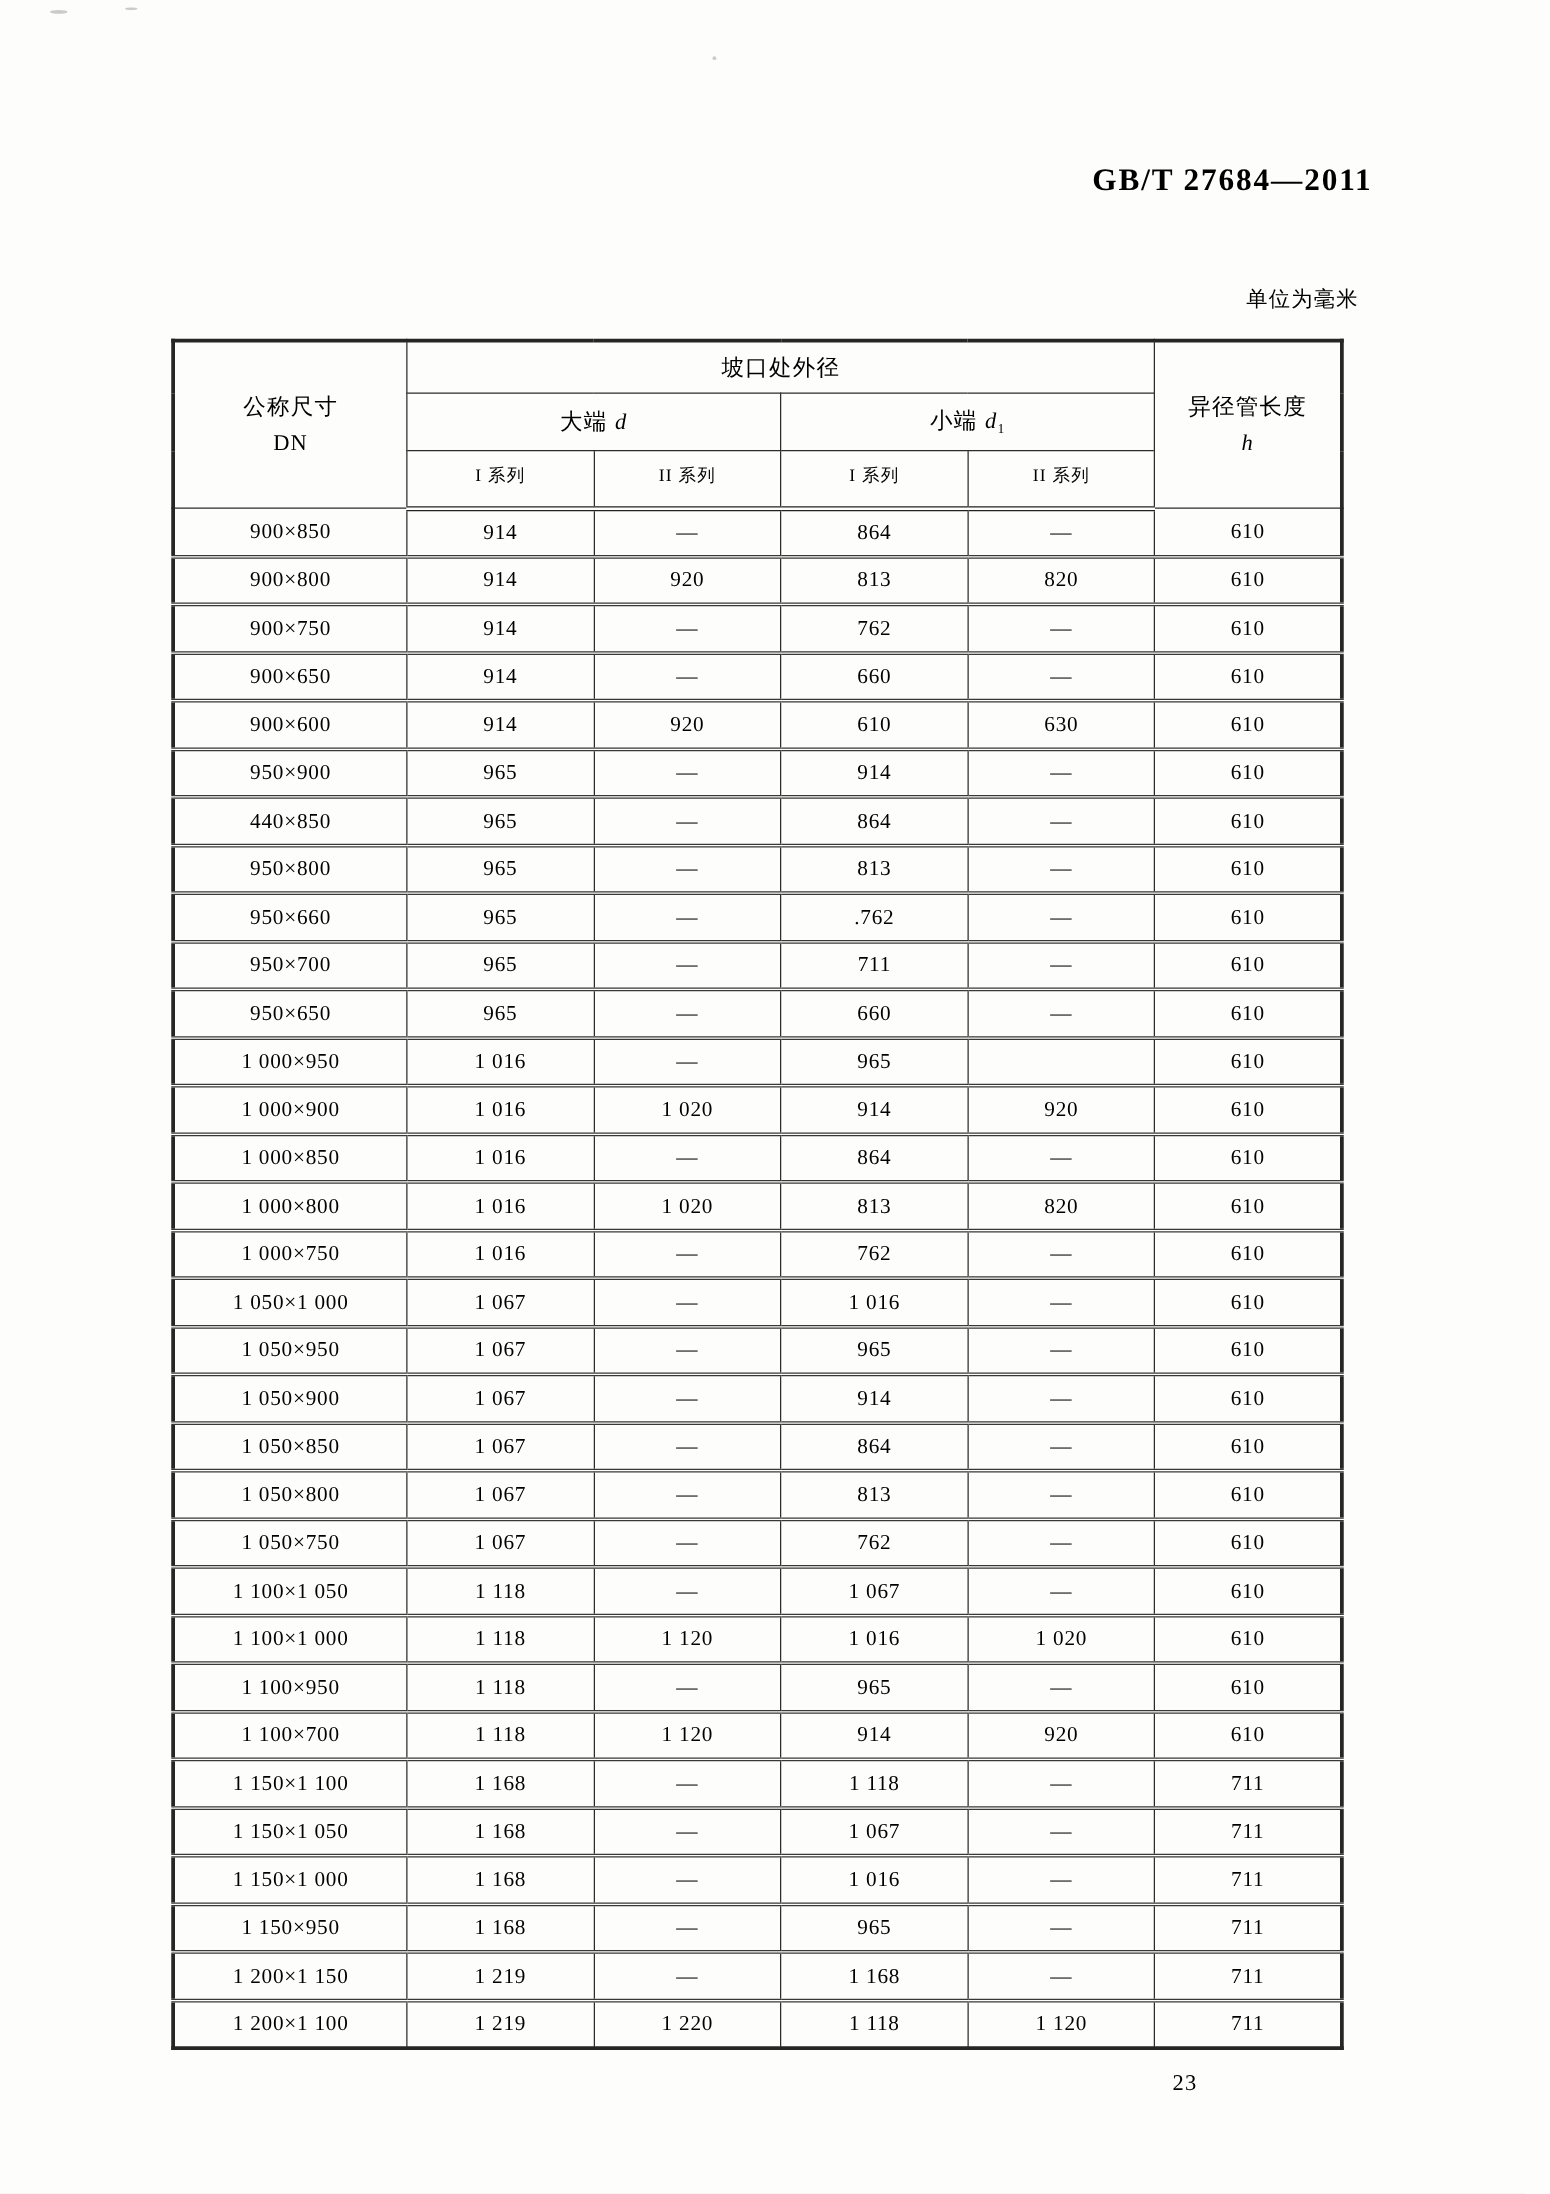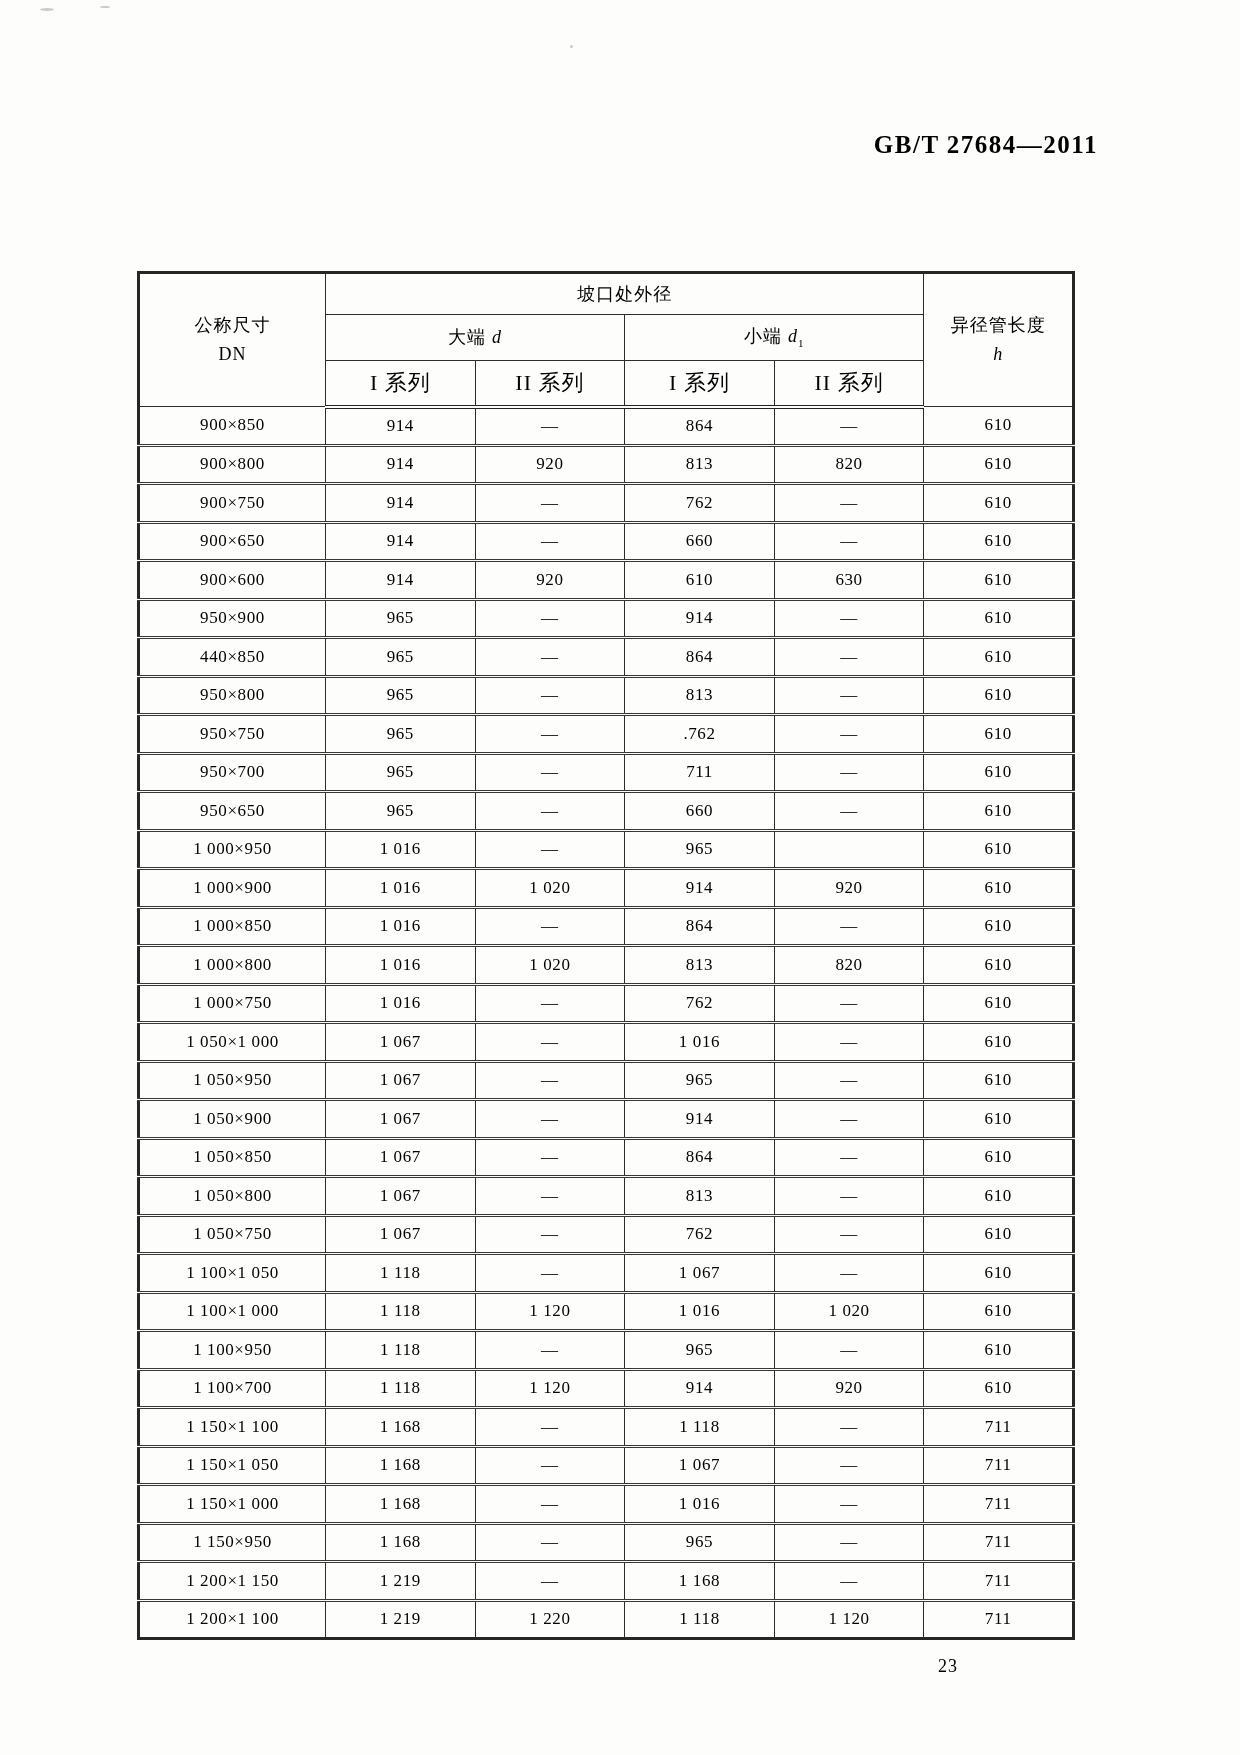--- a/index.html
+++ b/index.html
@@ -58,21 +58,21 @@
     font-weight: normal;
     padding: 0;
   }
   .dim-table thead th {
     font-size: 18px;
     letter-spacing: 1px;
     line-height: 1.35;
   }
   .dim-table thead tr.h1 th { height: 42px; }
   .dim-table thead tr.h2 th { height: 46px; }
-  .dim-table thead tr.h3 th { height: 46px; font-size: 22px; }
+  .dim-table thead tr.h3 th { height: 46px; font-size: 14px; }
   .dim-table thead tr.h3 th { border-bottom: 4px double #222; }
   .dim-table th.rowspan-head { line-height: 1.6; }
   .dim-table tbody td {
     height: 38.5px;
     font-size: 17px;
     letter-spacing: 0.6px;
     border-top: 3px double #383838;
   }
   .dim-table tbody tr:first-child td { border-top: none; }
   .dim-table i { font-style: italic; font-family: "Liberation Serif", serif; }
@@ -89,20 +89,21 @@
   .speck { position: absolute; background: #9a9a96; border-radius: 50%; opacity: 0.5; }
 </style>
 </head>
 <body>
 
 <div class="page">
 
   <div class="doc-number">GB/T 27684—2011</div>
 
 
+  <div class="unit-note">单位为毫米</div>
 
   <table class="dim-table">
     <colgroup>
       <col style="width:20%">
       <col style="width:16%">
       <col style="width:16%">
       <col style="width:16%">
       <col style="width:16%">
       <col style="width:16%">
     </colgroup>
@@ -194,21 +195,21 @@
         </tr>
         <tr>
           <td>950×800</td>
           <td>965</td>
           <td>—</td>
           <td>813</td>
           <td>—</td>
           <td>610</td>
         </tr>
         <tr>
-          <td>950×750</td>
+          <td>950×660</td>
           <td>965</td>
           <td>—</td>
           <td>.762</td>
           <td>—</td>
           <td>610</td>
         </tr>
         <tr>
           <td>950×700</td>
           <td>965</td>
           <td>—</td>

